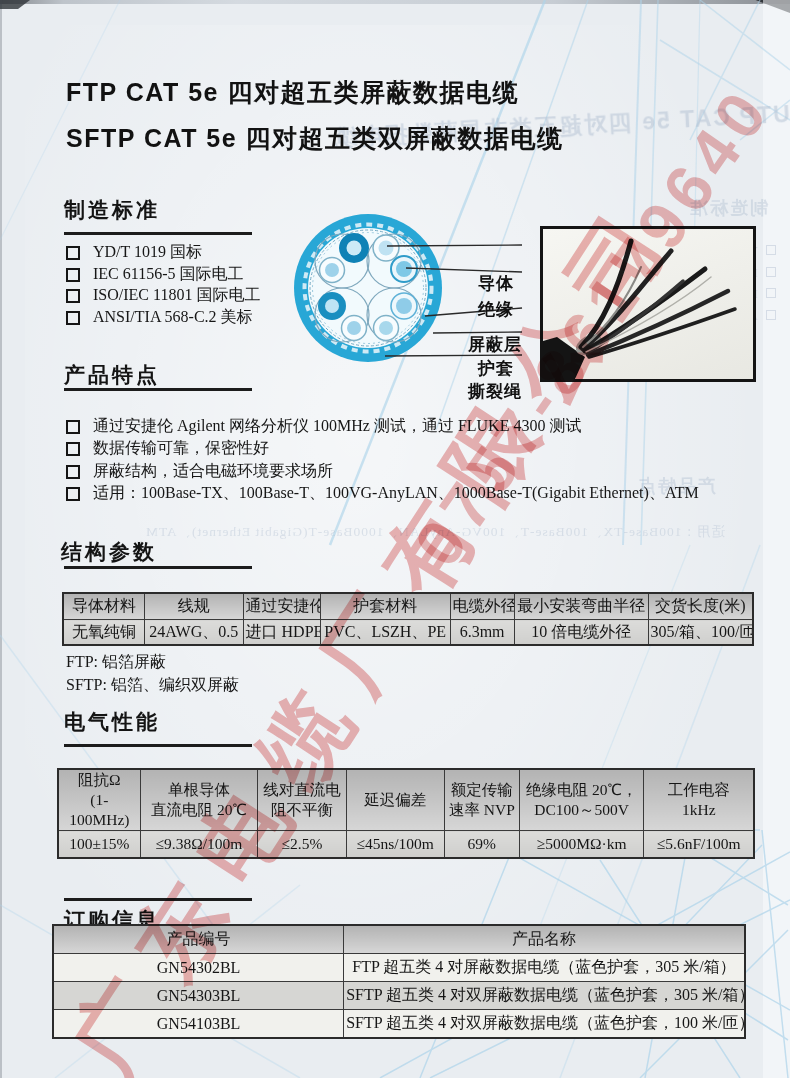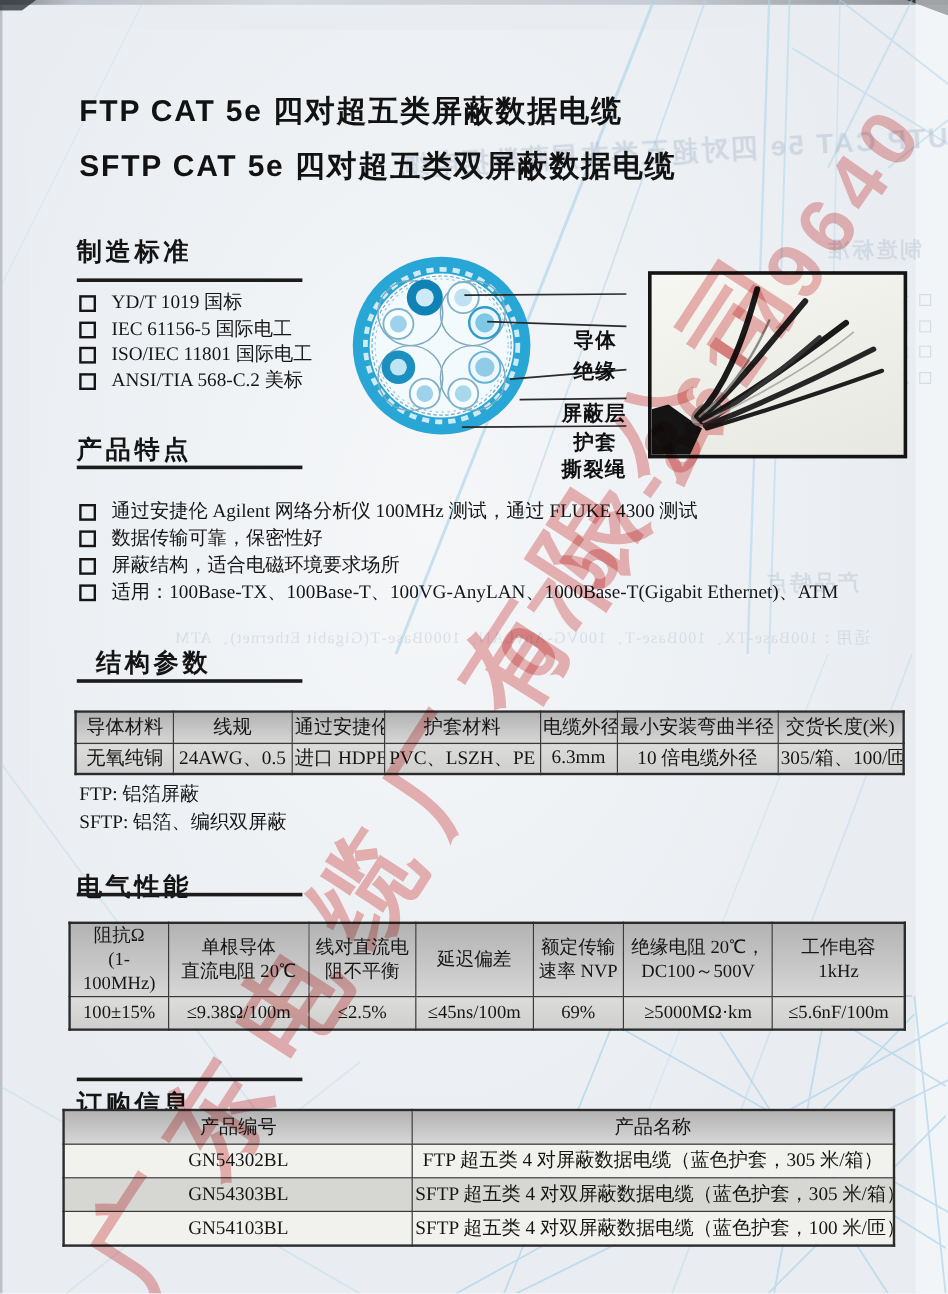--- a/index.html
+++ b/index.html
@@ -255,21 +255,21 @@
           </li>
 
 
           <li>
             <span class="cb"></span>
             <span>适用：100Base-TX、100Base-T、100VG-AnyLAN、1000Base-T(Gigabit Ethernet)、ATM</span>
           </li>
         </ul>
     </div>
 
-    <div class="abs sec-h" style="left:80px;top:538px;">结构参数</div>
+    <div class="abs sec-h" style="left:61px;top:538px;">结构参数</div>
     <div class="sec-underline" style="left:64px;top:566px;"></div>
     <table class="abs t1" style="left:62px;top:592px;">
       <colgroup>
         <col style="width:11.8%">
           <col style="width:14.3%">
           <col style="width:11.2%">
           <col style="width:18.8%">
         <col style="width:9.3%">
           <col style="width:19.4%">
           <col style="width:15.2%">
@@ -295,21 +295,21 @@
             <td>PVC、LSZH、PE</td>
             <td>6.3mm</td>
             <td>10 倍电缆外径</td>
             <td>305/箱、100/匝</td>
           </tr>
         </tbody>
     </table>
     <div class="abs note" style="left:66px;top:652px;">FTP: 铝箔屏蔽</div>
     <div class="abs note" style="left:66px;top:675px;">SFTP: 铝箔、编织双屏蔽</div>
 
-    <div class="abs sec-h" style="left:64px;top:725px;">电气性能</div>
+    <div class="abs sec-h" style="left:64px;top:708px;">电气性能</div>
     <div class="sec-underline" style="left:64px;top:744px;"></div>
     <table class="abs t2" style="left:57px;top:768px;">
       <colgroup>
         <col style="width:11.8%">
           <col style="width:16.9%">
           <col style="width:12.7%">
           <col style="width:14.1%">
         <col style="width:10.8%">
           <col style="width:17.9%">
           <col style="width:15.8%">

